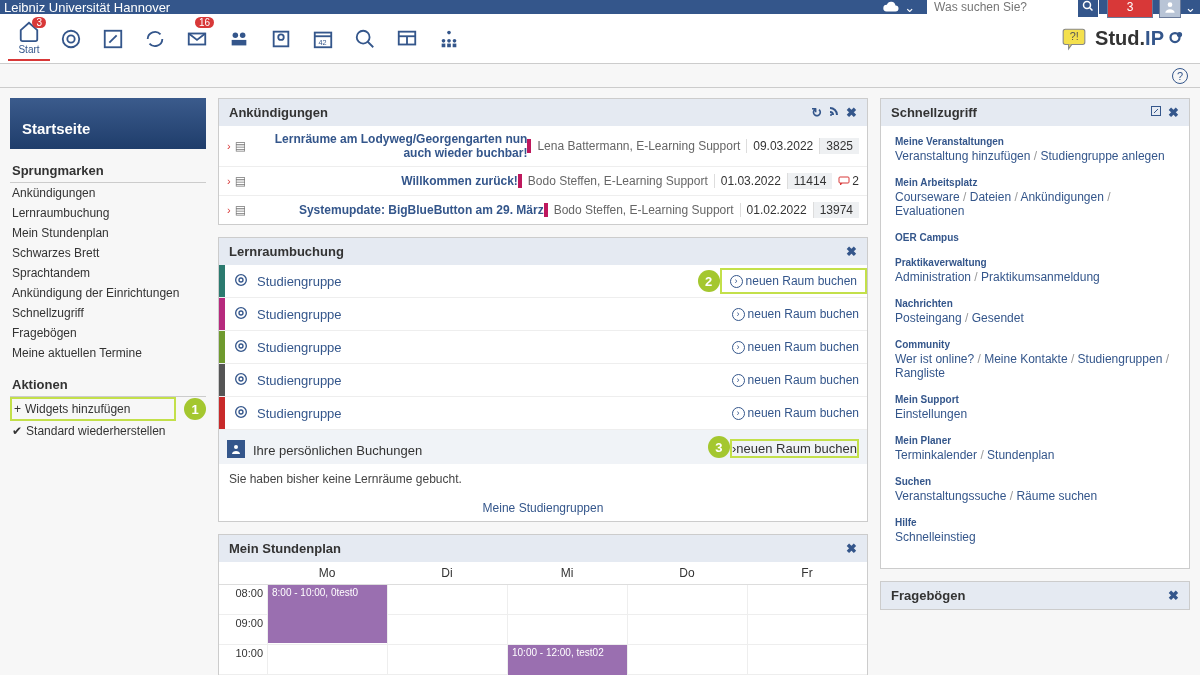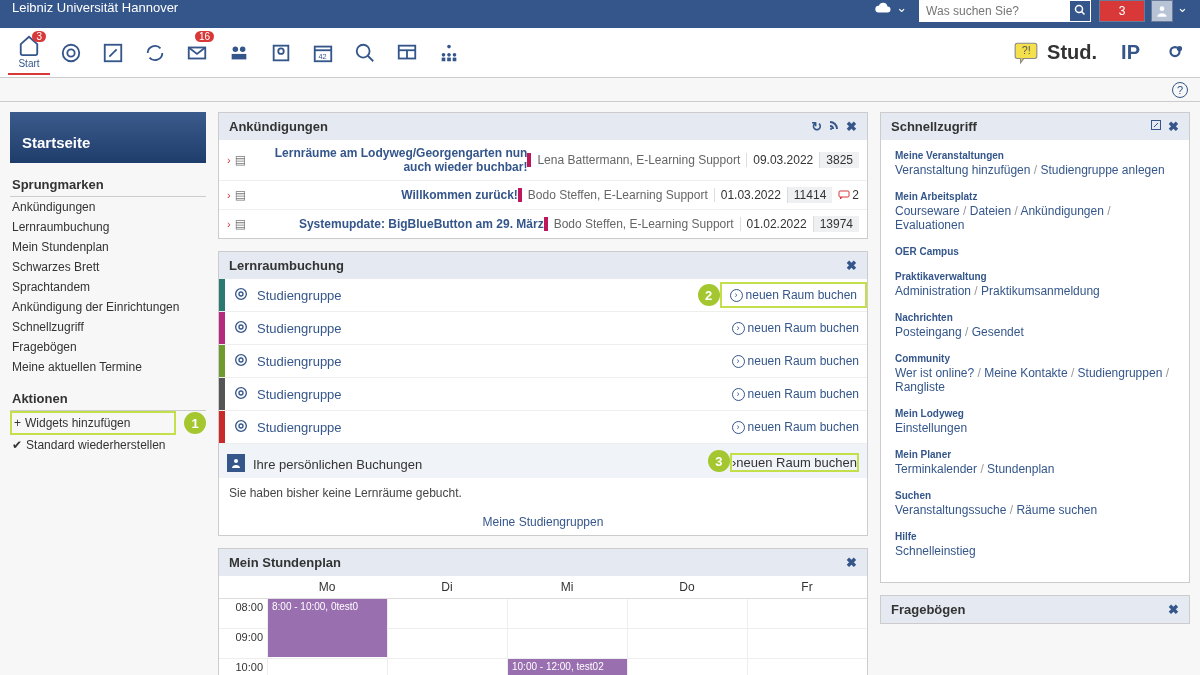--- a/index.html
+++ b/index.html
@@ -1,38 +1,38 @@
 <!DOCTYPE html>
 <html><head>
 <meta charset="utf-8">
 <style>
 * { margin: 0; padding: 0; box-sizing: border-box; }
 body { font-family: Arial, Helvetica, sans-serif; font-size: 13px; background: #f7f7f7; color: #333; }
 a { text-decoration: none; }
 
-.topbar { background: #34568b; color: #fff; height: 28px; display: flex; align-items: flex-start; padding: 0 12px; }
+.topbar { background: #34568b; color: #fff; height: 14px; display: flex; align-items: center; padding: 0 4px; }
 .topbar .uni { font-size: 13px; }
 .topbar .spacer { flex: 1; }
 .topbar .cloud { margin-right: 12px; display: flex; align-items: center; gap: 4px; }
 .topbar .search { display: flex; }
 .topbar .search input { width: 150px; height: 22px; padding: 0 6px; border: 1px solid #fff; font-size: 12px; }
 .topbar .search button { width: 22px; height: 22px; background: #34568b; border: 1px solid #fff; color: #fff; cursor: pointer; }
 .topbar .notif { background: #d83838; color: #fff; width: 46px; height: 22px; margin-left: 8px; display: flex; align-items: center; justify-content: center; font-size: 12px; border: 1px solid #6a7a99; }
 .topbar .avatar { width: 22px; height: 22px; background: #b8c4d6; margin-left: 6px; border: 1px solid #6a7a99; display:flex; align-items:center; justify-content:center; }
 .topbar .chev { margin-left:4px; }
 
 .navbar { background: #fff; border-bottom: 1px solid #ccc; height: 50px; display: flex; align-items: center; padding: 0 8px; }
 .navbar .navicon { width: 42px; height: 44px; display: flex; flex-direction: column; align-items: center; justify-content: center; color: #34568b; position: relative; cursor: pointer; }
 .navbar .navicon svg { width: 22px; height: 22px; }
 .navbar .navicon.active { border-bottom: 2px solid #d83838; }
 .navbar .navicon .label { font-size: 10px; margin-top: 2px; }
 .navbar .navicon .badge { position: absolute; top: 0; right: 4px; background: #d83838; color: #fff; border-radius: 8px; font-size: 10px; padding: 0 4px; min-width:12px; text-align:center;}
 .navbar .spacer { flex: 1; }
 .navbar .helpicon { width:42px; display:flex; align-items:center; justify-content:center;}
-.navbar .logo { font-size: 20px; font-weight: bold; color: #333; margin-right: 8px; display:flex; align-items:center;gap:24px; }
+.navbar .logo { font-size: 20px; font-weight: bold; color: #333; margin-right: 8px; display:flex; align-items:center; }
 .navbar .logo .ip { color:#34568b; }
 
 .subbar { height: 24px; border-bottom: 1px solid #ccc; display:flex; justify-content:flex-end; padding:0 12px; align-items:center;}
 .subbar .q { width:16px; height:16px; border:1.5px solid #34568b; border-radius:50%; color:#34568b; display:flex; align-items:center; justify-content:center; font-size:11px;}
 
 .page { display: flex; gap: 12px; padding: 10px 10px; }
 .col-left { width: 196px; flex-shrink: 0; }
 .col-main { flex: 1; min-width: 0; }
 .col-right { width: 310px; flex-shrink: 0; }
 
@@ -449,21 +449,21 @@
           </div>
           <div class="qa-sec">
             <a class="t">Nachrichten</a>
             <div class="subs"><a>Posteingang</a><span class="sep"> / </span><a>Gesendet</a></div>
           </div>
           <div class="qa-sec">
             <a class="t">Community</a>
             <div class="subs"><a>Wer ist online?</a><span class="sep"> / </span><a>Meine Kontakte</a><span class="sep"> / </span><a>Studiengruppen</a><span class="sep"> / </span><a>Rangliste</a></div>
           </div>
           <div class="qa-sec">
-            <a class="t">Mein Lodyweg</a>
+            <a class="t">Mein Support</a>
             <div class="subs"><a>Einstellungen</a></div>
           </div>
           <div class="qa-sec">
             <a class="t">Mein Planer</a>
             <div class="subs"><a>Terminkalender</a><span class="sep"> / </span><a>Stundenplan</a></div>
           </div>
           <div class="qa-sec">
             <a class="t">Suchen</a>
             <div class="subs"><a>Veranstaltungssuche</a><span class="sep"> / </span><a>Räume suchen</a></div>
           </div>

